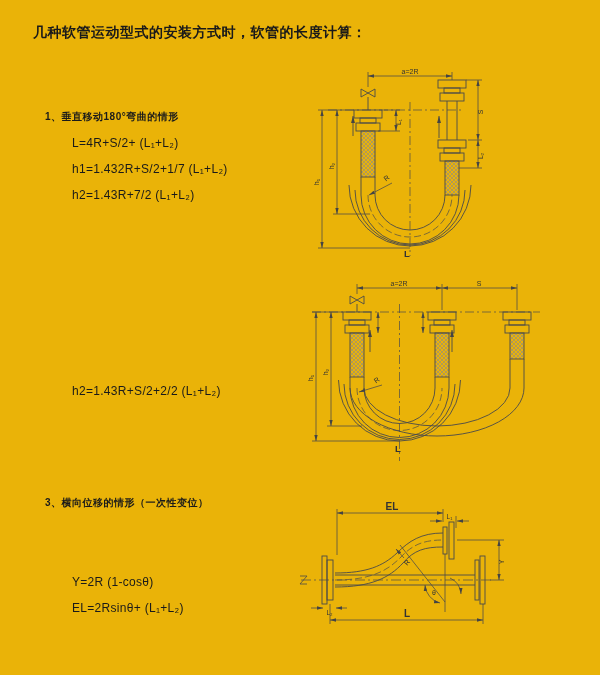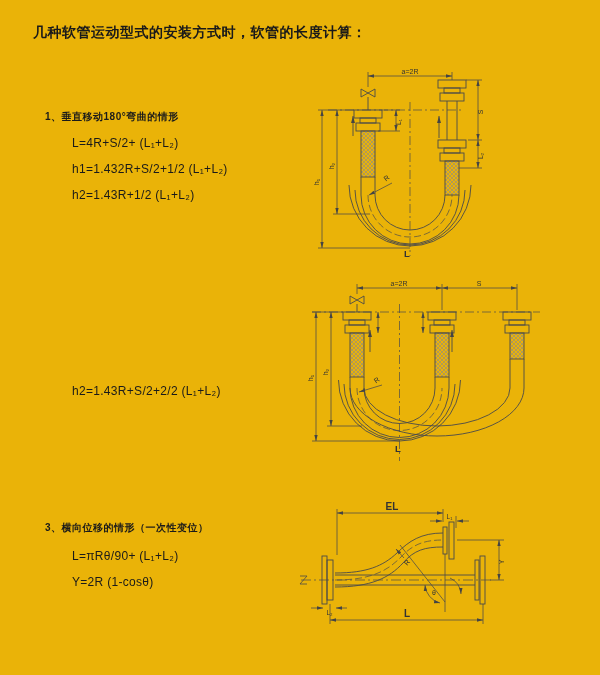--- a/index.html
+++ b/index.html
@@ -32,28 +32,28 @@
 </style>
 </head>
 <body>
 
 <div class="page">
 
   <div class="title">几种软管运动型式的安装方式时，软管的长度计算：</div>
 
   <div class="sec-heading" style="top:110px">1、垂直移动180°弯曲的情形</div>
   <div class="formula" style="top:136px">L=4R+S/2+ (L₁+L₂)</div>
-  <div class="formula" style="top:162px">h1=1.432R+S/2+1/2 (L₁+L₂)</div>
-  <div class="formula" style="top:188px">h2=1.43R+1/2 (L₁+L₂)</div>
+  <div class="formula" style="top:162px">h1=1.432R+S/2+1/7 (L₁+L₂)</div>
+  <div class="formula" style="top:188px">h2=1.43R+7/2 (L₁+L₂)</div>
 
   <div class="formula" style="top:384px">h2=1.43R+S/2+2/2 (L₁+L₂)</div>
 
-  <div class="sec-heading" style="top:521px">3、横向位移的情形（一次性变位）</div>
-  <div class="formula" style="top:549px">L=πRθ/90+ (L₁+L₂)</div>
+  <div class="sec-heading" style="top:496px">3、横向位移的情形（一次性变位）</div>
   <div class="formula" style="top:575px">Y=2R (1-cosθ)</div>
+  <div class="formula" style="top:601px">EL=2Rsinθ+ (L₁+L₂)</div>
 
   <svg class="diagram" style="left:310px;top:64px" width="280" height="196" viewBox="0 0 280 196">
     <defs>
       <pattern id="braid1" width="4" height="4" patternUnits="userSpaceOnUse">
         <path d="M0,4 L4,0 M0,0 L4,4" stroke="#8a8a8a" stroke-width="0.6"></path>
       </pattern>
       <marker id="arr1" viewBox="0 0 10 10" refX="10" refY="5" markerWidth="8" markerHeight="8" orient="auto-start-reverse">
         <path d="M0,2.2 L10,5 L0,7.8 Z" fill="#444"></path>
       </marker>
     </defs>

